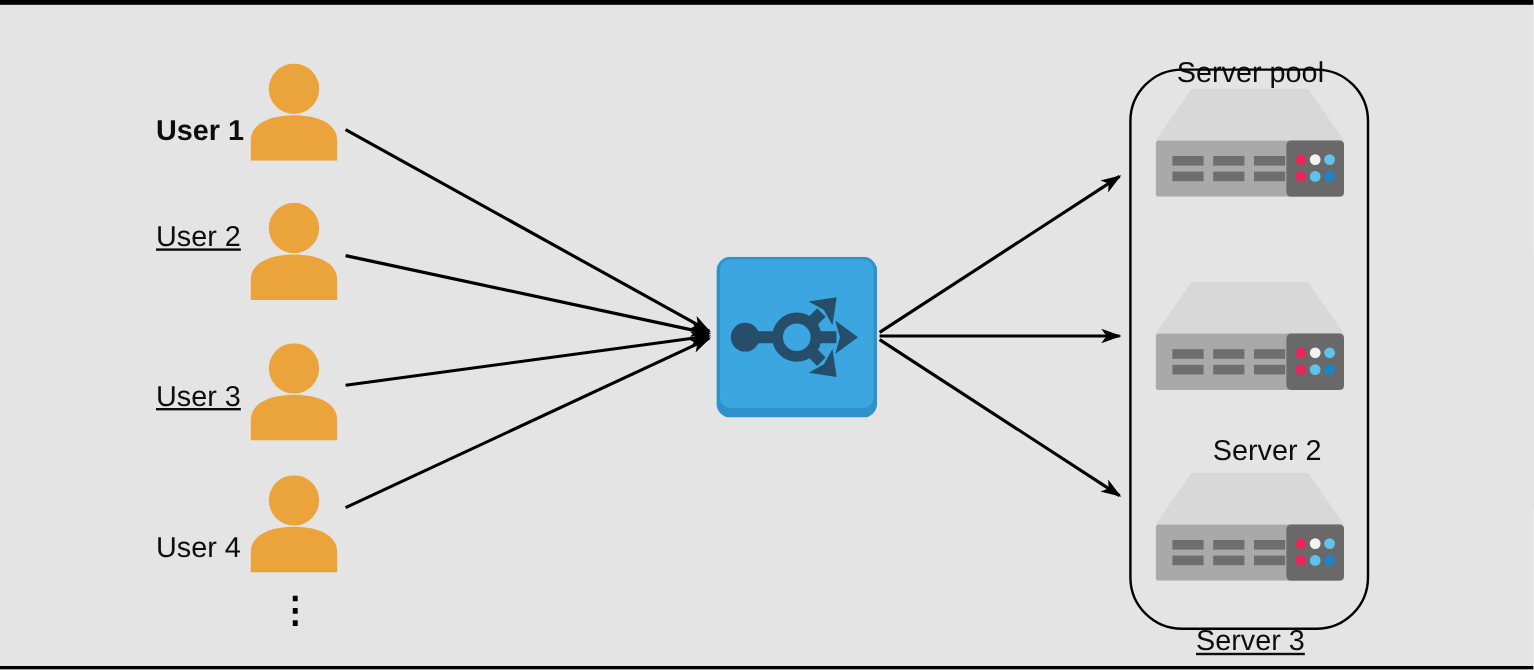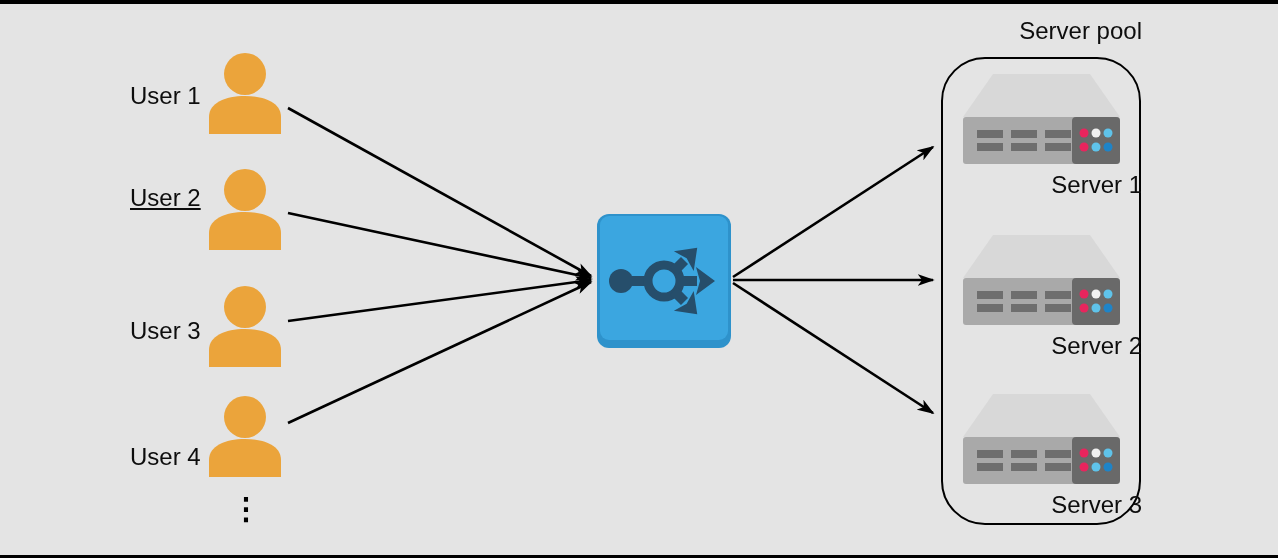--- a/index.html
+++ b/index.html
@@ -20,21 +20,21 @@
 
   .abs { position: absolute; }
 
   .label {
     position: absolute;
     font-size: 24px;
     color: #0d0d0d;
     line-height: 26px;
     white-space: nowrap;
   }
-  .label.center { text-align: right; }
+  .label.center { text-align: center; margin-top: 30px; }
 
   .arrow-layer {
     position: absolute;
     left: 0; top: 0;
     width: 1278px; height: 558px;
     pointer-events: none;
   }
 
   .pool-rect {
     position: absolute;
@@ -100,31 +100,31 @@
     </defs>
     <line x1="288" y1="108" x2="591" y2="276" stroke-width="2.6" marker-end="url(#ah)" stroke="#000000"></line>
     <line x1="288" y1="213" x2="591" y2="278" stroke-width="2.6" marker-end="url(#ah)" stroke="#000000"></line>
     <line x1="288" y1="321" x2="591" y2="280" stroke-width="2.6" marker-end="url(#ah)" stroke="#000000"></line>
     <line x1="288" y1="423" x2="591" y2="282" stroke-width="2.6" marker-end="url(#ah)" stroke="#000000"></line>
     <line x1="733" y1="277" x2="933" y2="147" stroke-width="2.6" marker-end="url(#ah)" stroke="#000000"></line>
     <line x1="733" y1="280" x2="933" y2="280" stroke-width="2.6" marker-end="url(#ah)" stroke="#000000"></line>
     <line x1="733" y1="283" x2="933" y2="413" stroke-width="2.6" marker-end="url(#ah)" stroke="#000000"></line>
   </svg>
 
-  <div class="label" style="left:130px; top:83px;">User 1</div>
+  <div class="label" style="left:130px; top:97px;font-weight:bold;">User 1</div>
   <svg class="abs" style="left:208px; top:53px;" width="74" height="81">
       <use href="#user-icon"></use>
     </svg>
 
   <div class="label" style="left:130px; top:185px;text-decoration:underline;">User 2</div>
   <svg class="abs" style="left:208px; top:169px;" width="74" height="81">
       <use href="#user-icon"></use>
     </svg>
 
-  <div class="label" style="left:130px; top:318px;">User 3</div>
+  <div class="label" style="left:130px; top:318px;text-decoration:underline;">User 3</div>
   <svg class="abs" style="left:208px; top:286px;" width="74" height="81">
       <use href="#user-icon"></use>
     </svg>
 
   <div class="label" style="left:130px; top:428px;margin-top:16px;">User 4</div>
   <svg class="abs" style="left:208px; top:396px;" width="74" height="81">
       <use href="#user-icon"></use>
     </svg>
 
   <div class="ellipsis">⋮</div>
@@ -150,25 +150,24 @@
       </g>
     </g>
   </svg>
 
   <div class="label center" style="left:942px; top:18px; width:200px;">Server pool</div>
   <div class="pool-rect"></div>
 
   <svg class="abs" style="left:963px; top:74px;" width="157" height="90">
       <use href="#server-icon"></use>
     </svg>
-  <div class="label center" style="left:942px; top:172px; width:200px;">Server 1</div>
 
   <svg class="abs" style="left:963px; top:235px;" width="157" height="90">
       <use href="#server-icon"></use>
     </svg>
   <div class="label center" style="left:942px; top:333px; width:200px;padding-left:28px;">Server 2</div>
 
   <svg class="abs" style="left:963px; top:394px;" width="157" height="90">
       <use href="#server-icon"></use>
     </svg>
-  <div class="label center" style="left:942px; top:492px; width:200px;">Server 3</div>
+  <div class="label center" style="left:942px; top:492px; width:200px;text-decoration:underline;">Server 3</div>
 
 </div>
 
 </body></html>

